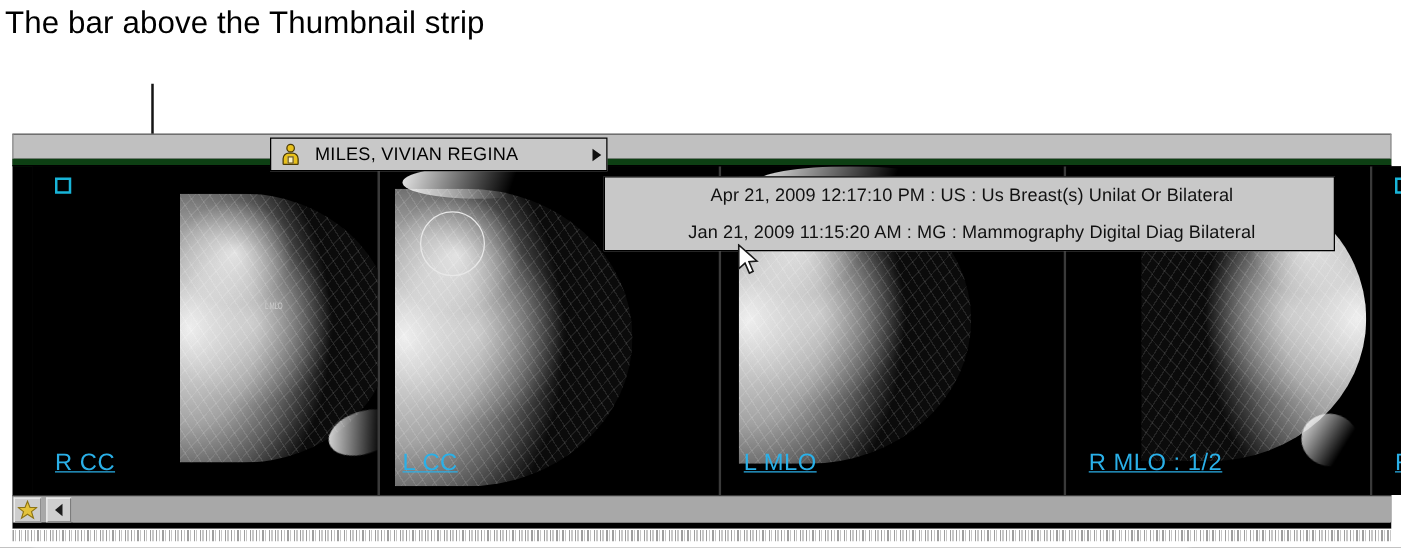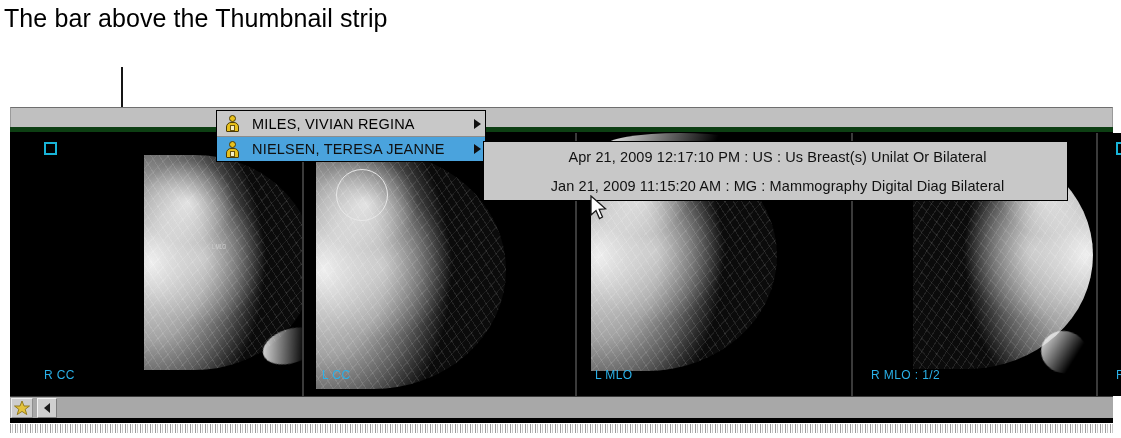--- a/index.html
+++ b/index.html
@@ -103,24 +103,25 @@
     width: 13px;
     height: 13px;
     border: 2px solid #18b4d8;
     background: transparent;
   }
 
   .panel-label {
     position: absolute;
     left: 18px;
     bottom: 14px;
-    font-size: 12px;
+    font-size: 19px;
     color: #2ab0e8;
     letter-spacing: 0.4px;
     white-space: nowrap;
+    text-decoration: underline;
   }
 
   
   .mammo {
     position: absolute;
     border-radius: 0 70% 70% 0 / 0 50% 50% 0;
     background:
       radial-gradient(ellipse 42% 30% at 26% 22%, rgba(255,255,255,0.55), rgba(255,255,255,0) 65%),
       radial-gradient(ellipse 55% 44% at 34% 48%, rgba(238,238,238,0.42), rgba(255,255,255,0) 70%),
       radial-gradient(ellipse 70% 78% at 4% 50%, #dcdcdc, #9d9d9d 46%, #606060 72%, #1d1d1d 96%);
@@ -429,29 +430,20 @@
     <div class="menu-item">
       <span class="person-icon">
         <span class="head"></span>
           <span class="body"></span>
           <span class="badge"></span>
       </span>
       <span class="menu-label">MILES, VIVIAN REGINA</span>
       <span class="submenu-arrow"></span>
     </div>
 
-    <div class="menu-item selected">
-      <span class="person-icon">
-        <span class="head"></span>
-          <span class="body"></span>
-          <span class="badge"></span>
-      </span>
-      <span class="menu-label">NIELSEN, TERESA JEANNE</span>
-      <span class="submenu-arrow"></span>
-    </div>
   </div>
 
   <div class="study-submenu">
 
 
 
     <div class="study-item">
       <span class="study-text">Apr 21, 2009 12:17:10 PM : US : Us Breast(s) Unilat Or Bilateral</span>
     </div>
 

